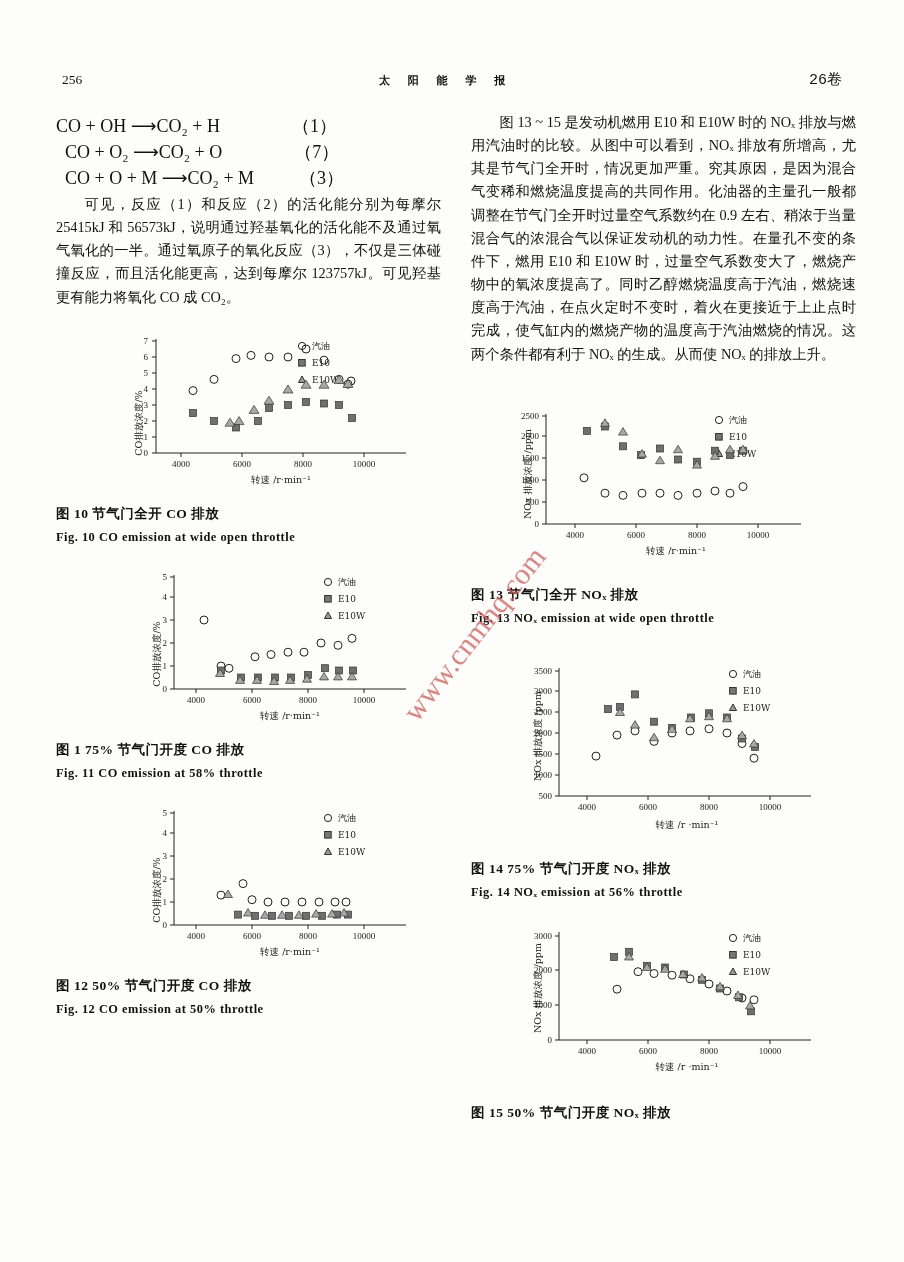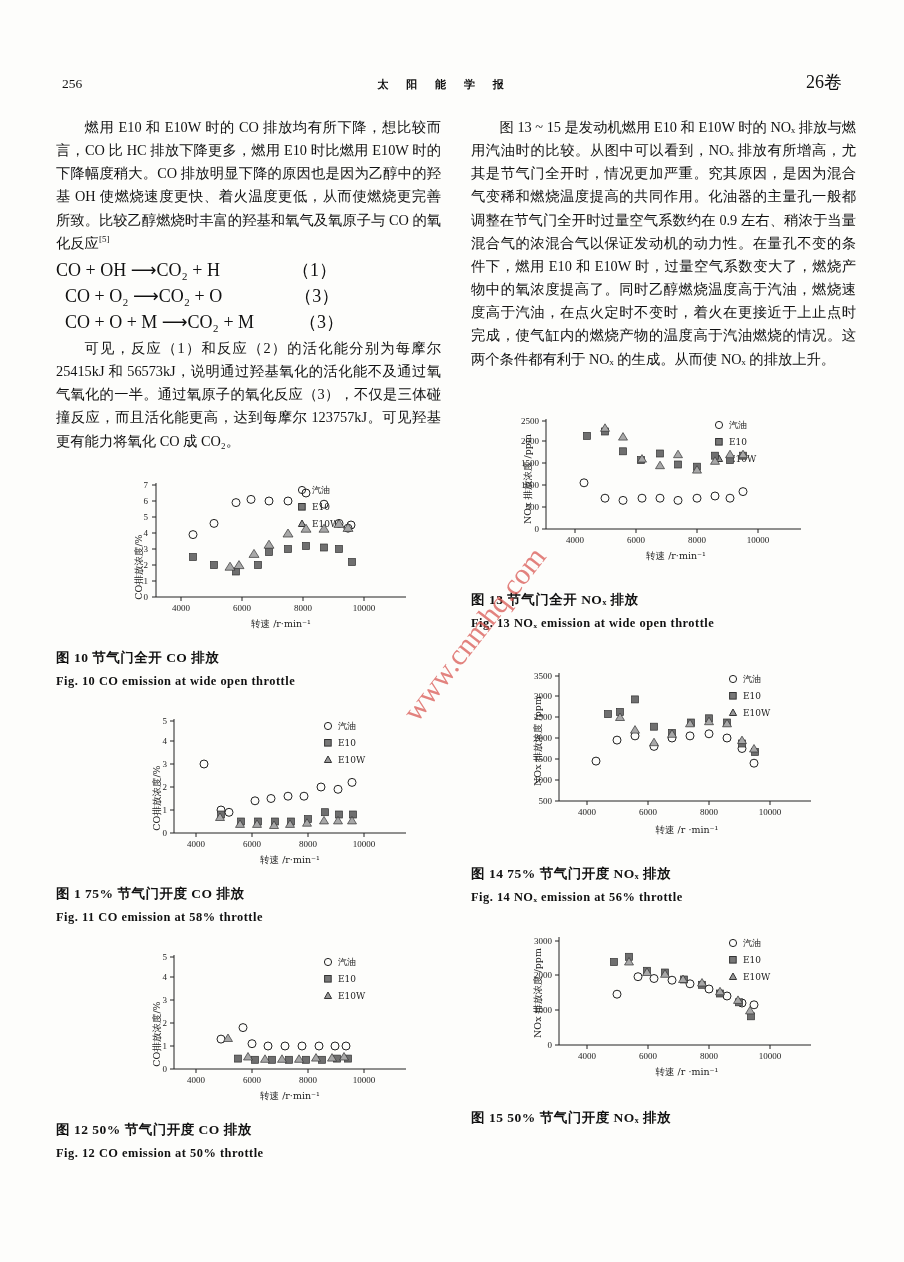--- a/index.html
+++ b/index.html
@@ -22,21 +22,21 @@
     font-size: 13px;
     padding: 0 6px 6px 6px;
   }
   .header .folio { font-size: 13.5px; letter-spacing: 0; }
   .header .journal {
     font-family: "DejaVu Serif", serif;
     font-weight: bold;
     font-size: 11px;
     letter-spacing: 7px;
   }
-  .header .vol { font-size: 18px; }
+  .header .vol { font-size: 15px; font-family: Liberation Mono, monospace; }
   
   .cols {
     display: flex;
     gap: 30px;
     margin-top: 16px;
   }
   .col { width: 385px; }
   p.body {
     margin: 0;
     font-size: 14.3px;
@@ -89,25 +89,24 @@
   <div class="header">
     <div class="folio">256</div>
     <div class="journal">太 阳 能 学 报</div>
     <div class="vol">26卷</div>
   </div>
 
   <div class="cols">
 
     <div class="col">
 
-      <p class="body"><span>燃用 E10 和 E10W 时的 CO 排放均有所下降，想比较而言，CO 比 HC 排放下降更多，燃用 E10 时比燃用 E10W 时的下降幅度稍大。CO 排放明显下降的原因也是因为乙醇中的羟基 OH 使燃烧速度更快、着火温度更低，从而使燃烧更完善所致。比较乙醇燃烧时丰富的羟基和氧气及氧原子与 CO 的氧化反应</span><sup>[5]</sup></p>
 
       <div class="eq-wrap">
         <div class="eqline">CO + OH ⟶CO₂ + H                （1）</div>
-        <div class="eqline">  CO + O₂ ⟶CO₂ + O                （3）</div>
+        <div class="eqline">  CO + O₂ ⟶CO₂ + O                （7）</div>
         <div class="eqline">  CO + O + M ⟶CO₂ + M          （3）</div>
       </div>
 
       <p class="body">可见，反应（1）和反应（2）的活化能分别为每摩尔 25415kJ 和 56573kJ，说明通过羟基氧化的活化能不及通过氧气氧化的一半。通过氧原子的氧化反应（3），不仅是三体碰撞反应，而且活化能更高，达到每摩尔 123757kJ。可见羟基更有能力将氧化 CO 成 CO₂。</p>
 
       <div class="fig">
         <div class="figbox">
           <svg width="385" height="170" viewBox="0 0 385 170">
             <g stroke="#222" stroke-width="1" fill="none">
               <line x1="100" y1="16" x2="100" y2="130"></line>

